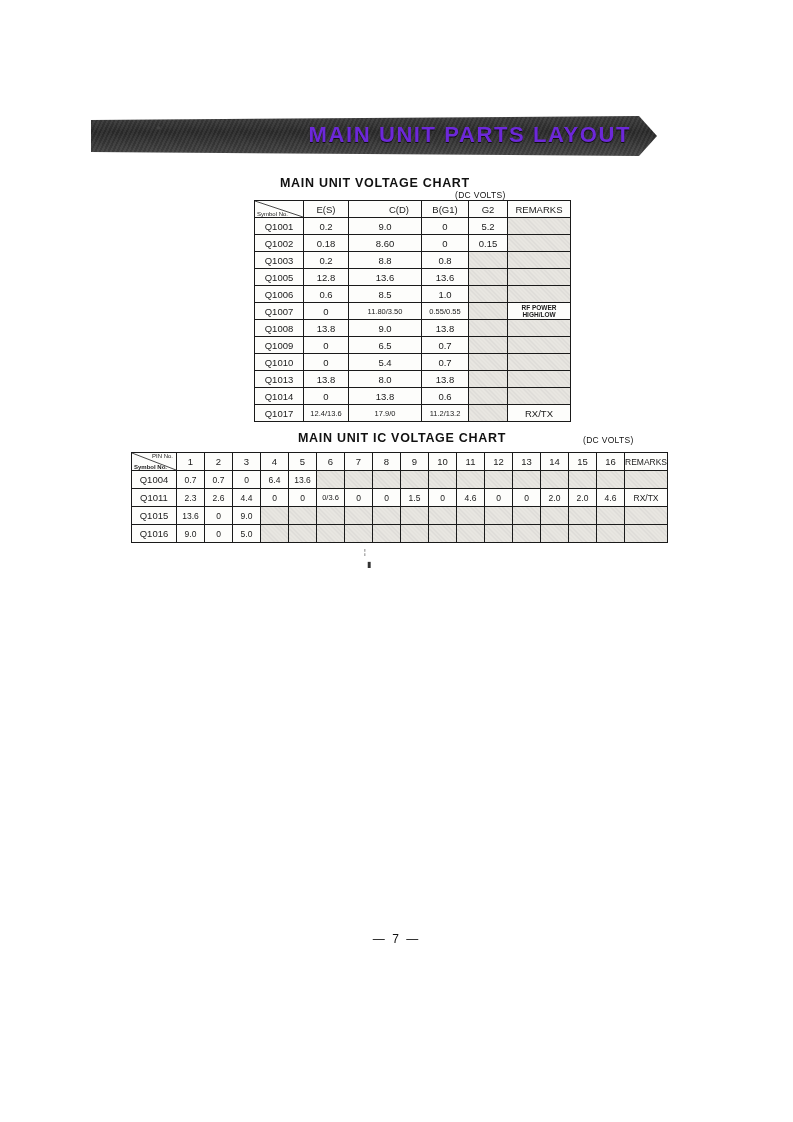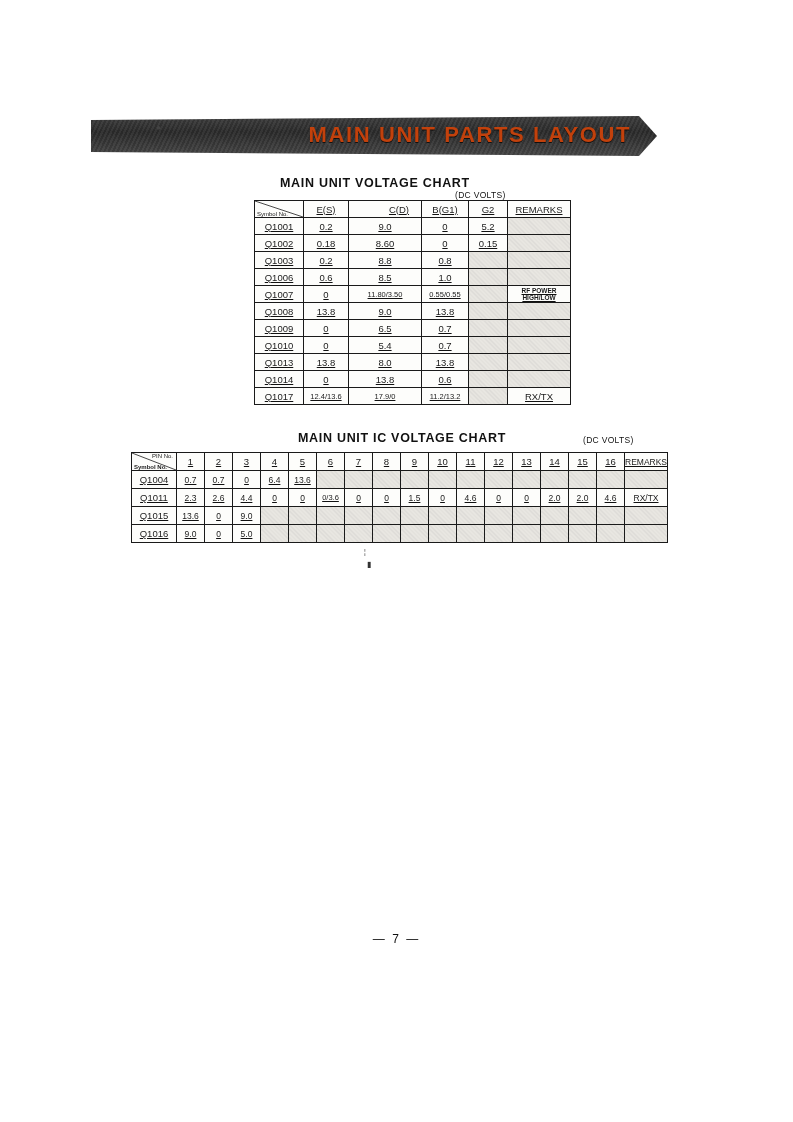--- a/index.html
+++ b/index.html
@@ -43,21 +43,21 @@
       radial-gradient(circle at 73% 25%, rgba(255,255,255,.08) 0 1px, transparent 2px),
       radial-gradient(circle at 88% 62%, rgba(255,255,255,.07) 0 1px, transparent 2px);
   }
   .banner-title {
     position: absolute;
     right: 26px;
     top: 6px;
     font-size: 22px;
     letter-spacing: 1.6px;
     font-weight: bold;
-    color: #c2410c;
+    color: #6d28d9;
     text-shadow: 0 1px 0 rgba(0,0,0,.7);
     white-space: nowrap;
   }
 
   
   .chart-title {
     position: absolute;
     font-size: 12.5px;
     font-weight: bold;
     letter-spacing: .7px;
@@ -68,21 +68,20 @@
     font-size: 8.5px;
     letter-spacing: .3px;
     white-space: nowrap;
   }
 
   
   table {
     border-collapse: collapse;
     position: absolute;
     background: #3b82f6;
-    text-decoration: underline;
   }
   table td, table th {
     border: 1px solid #1a1a1a;
     font-weight: normal;
     font-size: 9.5px;
     text-align: center;
     vertical-align: middle;
     padding: 0;
     font-family: "Liberation Sans", sans-serif;
     color: #1a1a1a;
@@ -209,20 +208,28 @@
       <td>8.60</td>
       <td>0</td>
       <td>0.15</td>
       <td class="shade"></td>
     </tr>
     <tr>
       <td class="sym-cell">Q1003</td>
       <td>0.2</td>
       <td>8.8</td>
       <td>0.8</td>
+      <td class="shade"></td>
+      <td class="shade"></td>
+    </tr>
+    <tr>
+      <td class="sym-cell">Q1005</td>
+      <td>12.8</td>
+      <td>13.6</td>
+      <td>13.6</td>
       <td class="shade"></td>
       <td class="shade"></td>
     </tr>
     <tr>
       <td class="sym-cell">Q1006</td>
       <td>0.6</td>
       <td>8.5</td>
       <td>1.0</td>
       <td class="shade"></td>
       <td class="shade"></td>

